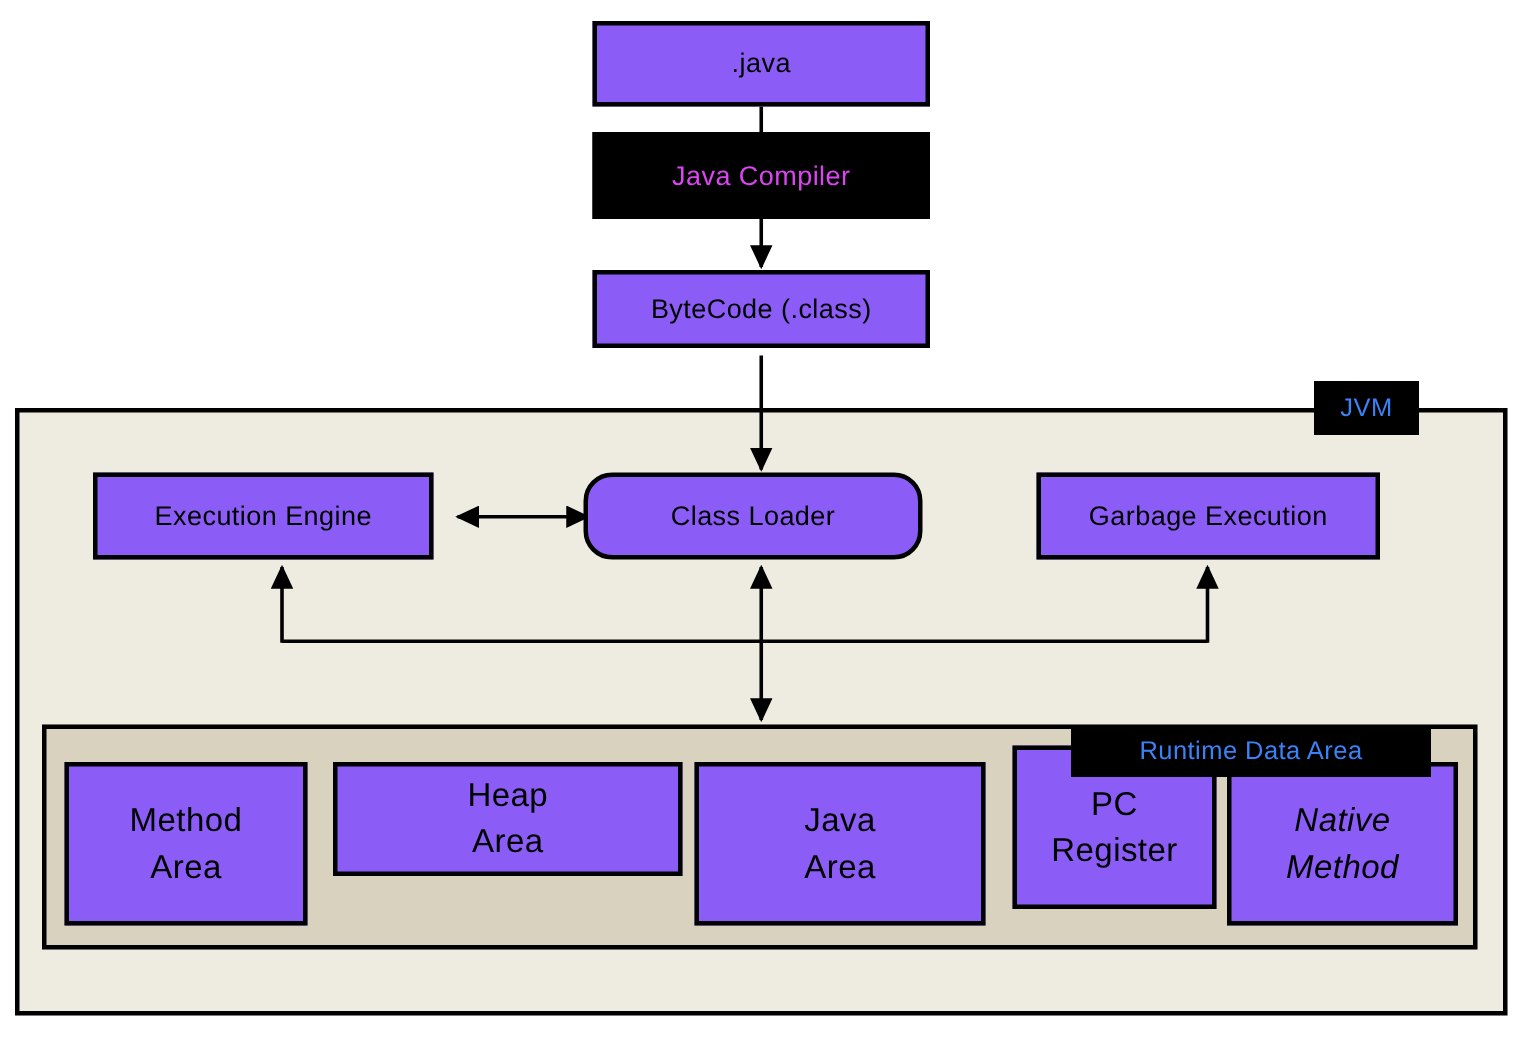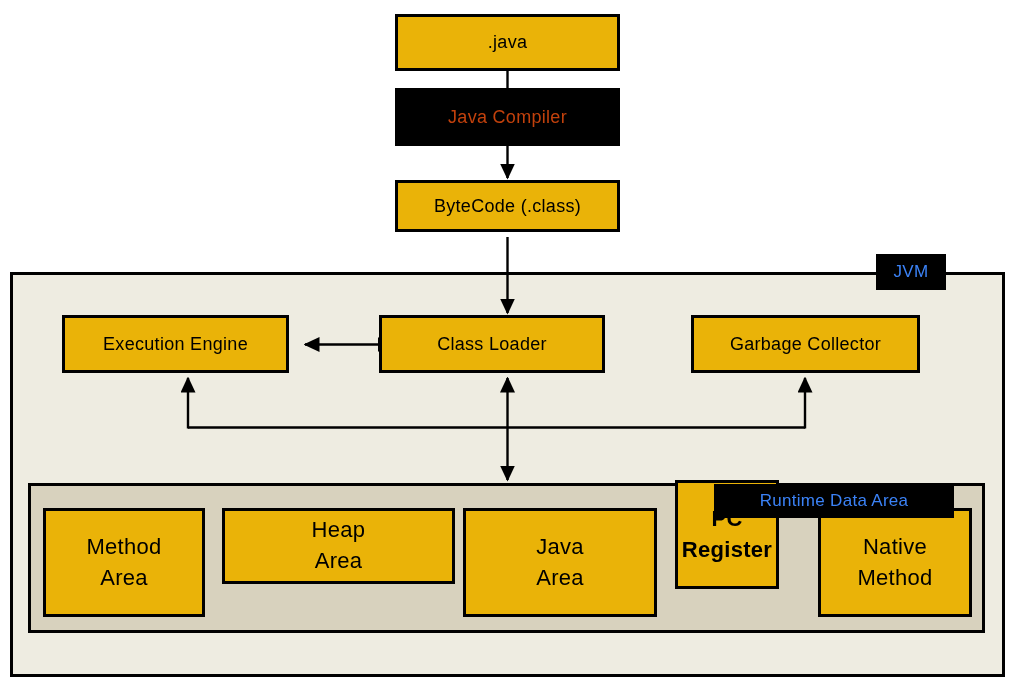--- a/index.html
+++ b/index.html
@@ -16,32 +16,32 @@
     position: absolute;
     border: 3px solid #000000;
     box-sizing: border-box;
   }
   .jvm-container { left: 10px; top: 272px; width: 995px; height: 405px; background: #eeece1; z-index: 1; }
   .runtime-container { left: 28px; top: 483px; width: 957px; height: 150px; background: #d8d2be; z-index: 2; }
   .node {
     position: absolute;
     box-sizing: border-box;
     border: 3px solid #000000;
-    background: #eab308;
+    background: #8b5cf6;
     display: flex;
     align-items: center;
     justify-content: center;
     text-align: center;
     font-size: 18px;
     letter-spacing: 0.3px;
     z-index: 10;
     white-space: pre-line;
     line-height: 1.35;
   }
-  .node.inverse { background: #000000; color: #c2410c; border-color: #000000; }
+  .node.inverse { background: #000000; color: #d946ef; border-color: #000000; }
   .node.big { font-size: 22px; line-height: 1.4; }
   .tag {
     position: absolute;
     box-sizing: border-box;
     background: #000000;
     color: #3b82f6;
     display: flex;
     align-items: center;
     justify-content: center;
     text-align: center;
@@ -90,27 +90,27 @@
   </svg>
 
   <div class="tag jvm-tag">JVM</div>
   <div class="tag rda-tag">Runtime Data Area</div>
 
   <div class="node" style="left:395px; top:14px; width:225px; height:57px;">.java</div>
   <div class="node inverse" style="left:395px; top:88px; width:225px; height:58px;">Java Compiler</div>
   <div class="node" style="left:395px; top:180px; width:225px; height:52px;">ByteCode (.class)</div>
 
   <div class="node" style="left:62px; top:315px; width:227px; height:58px;">Execution Engine</div>
-  <div class="node" style="left:379px; top:315px; width:226px; height:58px;">Class Loader</div>
-  <div class="node" style="left:691px; top:315px; width:229px; height:58px;">Garbage Collector</div>
+  <div class="node" style="left:389px; top:315px; width:226px; height:58px;border-radius:19px;">Class Loader</div>
+  <div class="node" style="left:691px; top:315px; width:229px; height:58px;">Garbage Execution</div>
 
   <div class="node big" style="left:43px; top:508px; width:162px; height:109px;">Method
 Area</div>
   <div class="node big" style="left:222px; top:508px; width:233px; height:76px;">Heap
 Area</div>
   <div class="node big" style="left:463px; top:508px; width:194px; height:109px;">Java
 Area</div>
-  <div class="node big" style="left:675px; top:480px; width:104px; height:109px;font-weight:bold;">PC
+  <div class="node big" style="left:675px; top:497px; width:136px; height:109px;">PC
 Register</div>
-  <div class="node big" style="left:818px; top:508px; width:154px; height:109px;">Native
+  <div class="node big" style="left:818px; top:508px; width:154px; height:109px;font-style:italic;">Native
 Method</div>
 
 </div>
 
 </body></html>

